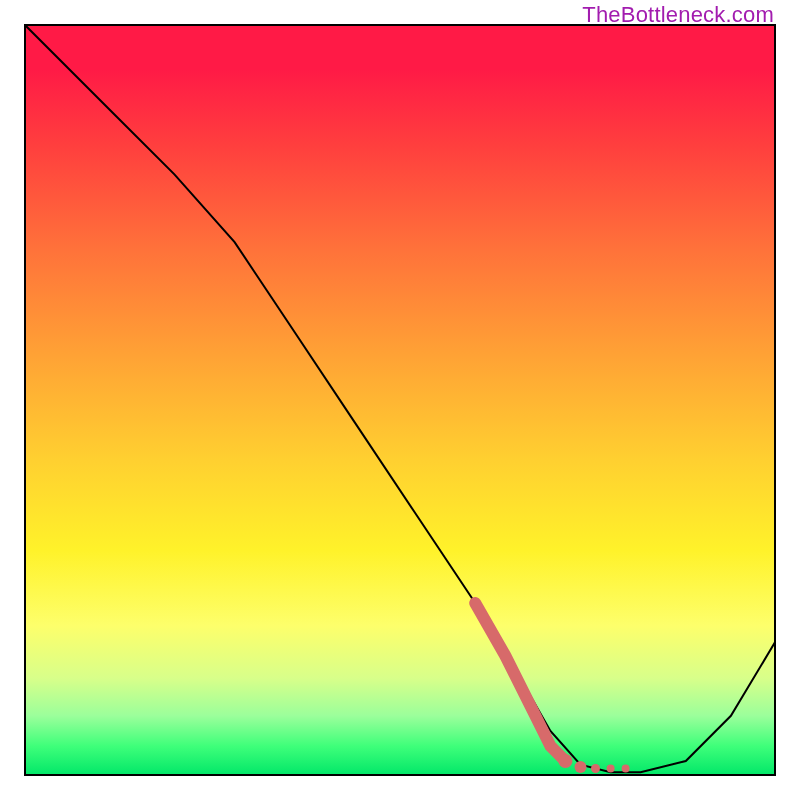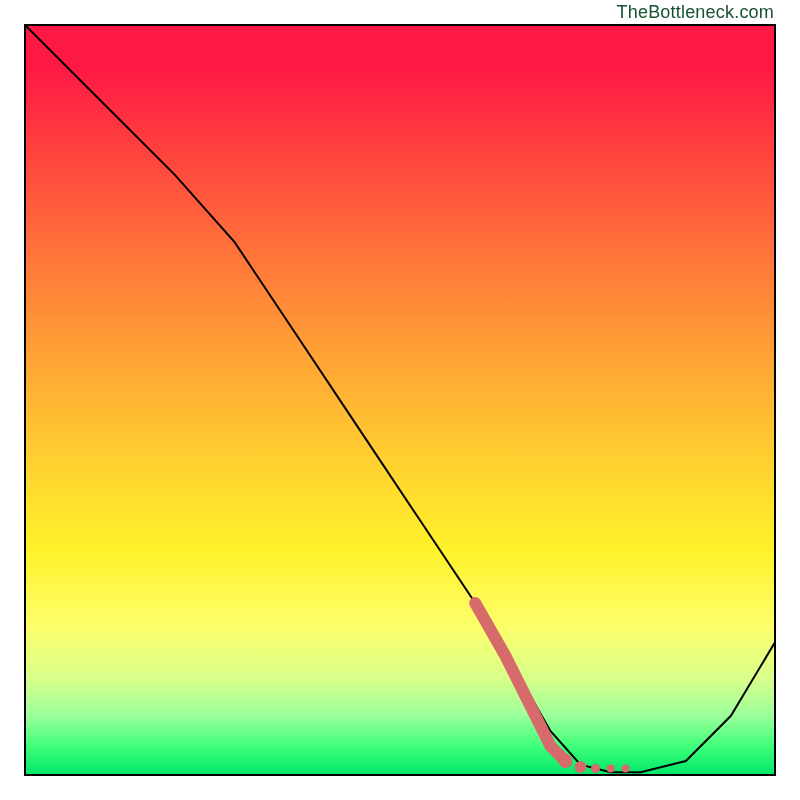--- a/index.html
+++ b/index.html
@@ -35,22 +35,22 @@
       #d8ff8a 87%,
       #9bff9b 92%,
       #3fff7a 96%,
       #00e668 100%
     );
   }
   .attribution {
     position: absolute;
     top: 2px;
     right: 26px;
-    color: #14532d;
-    font-size: 18px;
+    color: #a21caf;
+    font-size: 22px;
     font-weight: 500;
     letter-spacing: 0.2px;
   }
   svg.curve {
     position: absolute;
     inset: 0;
     width: 100%;
     height: 100%;
   }
   .frame {

